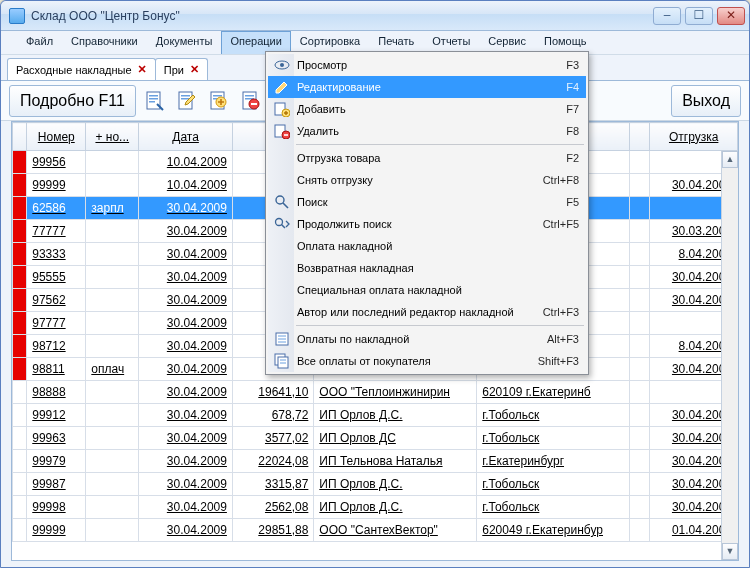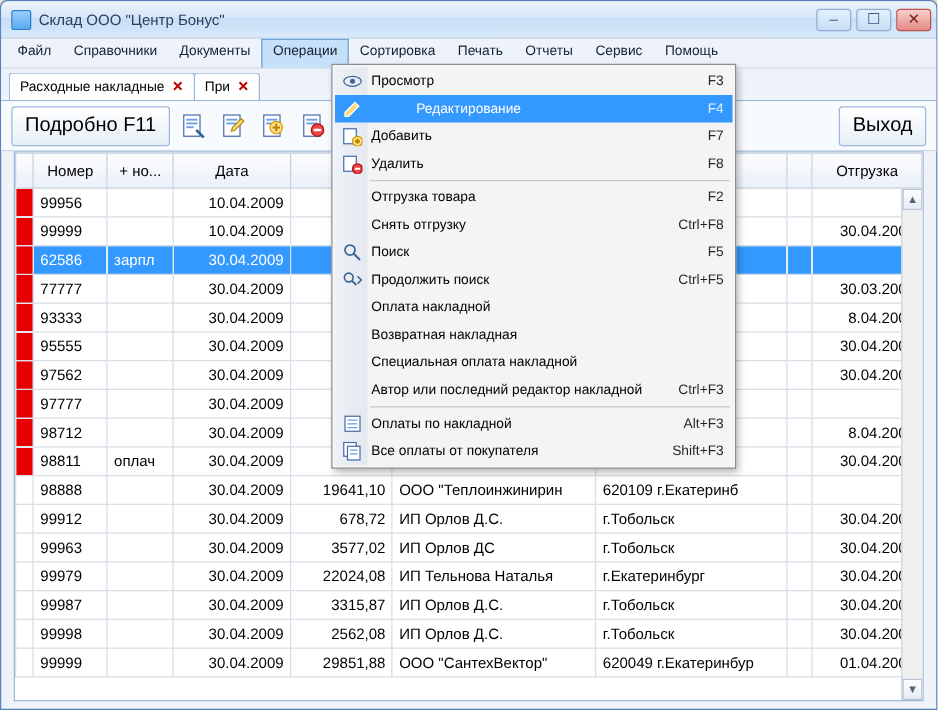--- a/index.html
+++ b/index.html
@@ -6,52 +6,52 @@
 body { font-family: Tahoma, Arial, sans-serif; font-size: 11px; background: #ece9d8; width: 750px; height: 568px; overflow: hidden; }
 
 .window { width: 750px; height: 568px; background: #eef3fa; border: 1px solid #5a7fbf; border-radius: 6px 6px 0 0; box-shadow: 0 0 0 1px rgba(0,0,0,.1); position: relative; }
 
 .titlebar { height: 30px; background: linear-gradient(#edf3fb, #d7e6f7 45%, #c6def6 46%, #d9e9fa); border-radius: 6px 6px 0 0; display: flex; align-items: center; padding: 0 4px 0 8px; border-bottom: 1px solid #9db9d9; }
 .title-icon { width: 16px; height: 16px; background: linear-gradient(#9cf, #58acee); border: 1px solid #2a7bc8; border-radius: 2px; margin-right: 6px; }
 .title-text { flex: 1; font-size: 12px; color: #2a3f5e; }
 .win-btn { width: 28px; height: 18px; margin-left: 4px; background: linear-gradient(#e3f0fc, #c6def6); border: 1px solid #8facd2; border-radius: 3px; font-size: 12px; text-align: center; line-height: 15px; cursor: pointer; color: #3b5c83; }
 .win-btn.close { background: linear-gradient(#f8d0cd, #e28a84); border-color: #c0504d; color: #7a1d18; }
 
-.menubar { height: 24px; background: #eef3fb; display: flex; align-items: stretch; padding: 0 4px; border-bottom: 1px solid #d0dce8; position: relative; z-index: 5; }
+.menubar { height: 24px; background: #eef3fb; display: flex; align-items: stretch; padding: 0 16px; border-bottom: 1px solid #d0dce8; position: relative; z-index: 5; }
 .menuitem { padding: 4px 9px; cursor: pointer; color: #123; position: relative; }
 .menuitem.open { background: #c6e0fa; border: 1px solid #6ea1d6; border-bottom: none; padding: 3px 8px; }
 
 .tabbar { height: 26px; background: #eef3fb; display: flex; align-items: flex-end; padding: 2px 6px 0; border-bottom: 1px solid #9db9d9; }
 .tab { display: flex; align-items: center; padding: 4px 8px; background: #fff; border: 1px solid #9db9d9; border-bottom: none; margin-right: -1px; border-radius: 3px 3px 0 0; cursor: pointer; }
 .tab .x { margin-left: 6px; color: #b00; font-weight: bold; cursor: pointer; }
 
 .toolbar { height: 40px; background: #f8fbfe; border-bottom: 1px solid #cbd7e4; display: flex; align-items: center; padding: 4px 8px; gap: 6px; }
 .btn { background: linear-gradient(#fff, #e7eff8); border: 1px solid #9db9d9; border-radius: 3px; padding: 6px 10px; cursor: pointer; font-size: 16px; }
 .ticon { width: 26px; height: 26px; border-radius: 3px; display: flex; align-items: center; justify-content: center; cursor: pointer; }
 .ticon svg { width: 18px; height: 20px; }
 .spacer { flex: 1; }
 
 .grid-wrap { background: #fff; margin: 0 10px 10px; border: 1px solid #9db9d9; height: 440px; overflow: hidden; position: relative; }
-table { border-collapse: collapse; width: 100%; font-size: 12px; table-layout: fixed; }
+table { border-collapse: collapse; width: 100%; font-size: 12px; table-layout: fixed; text-decoration: underline; }
 th { background: linear-gradient(#fdfdfe, #eaf0f8); border: 1px solid #c5d1e0; height: 28px; font-weight: normal; text-align: center; padding: 0 2px; overflow: hidden; white-space: nowrap; }
 td { border: 1px solid #d7dee8; height: 23px; padding: 0 5px; overflow: hidden; white-space: nowrap; }
 .flag { width: 14px; min-width: 14px; max-width: 14px; padding: 0; }
 .flag.red { background: #e60000; }
 .num { text-align: right; }
 .rowsel td { background: #3399ff; color: #fff; }
 
 .vscroll { position: absolute; right: 0; top: 29px; bottom: 0; width: 17px; background: #f0f0f0; border-left: 1px solid #c5d1e0; }
 .vscroll .arrow { height: 17px; background: linear-gradient(#fdfdfe, #e6ecf4); border: 1px solid #b8c6d8; text-align: center; font-size: 9px; line-height: 15px; cursor: pointer; color: #4a6; }
 .vscroll .arrow.up::before { content: "▲"; color: #567; }
 .vscroll .arrow.dn::before { content: "▼"; color: #567; }
 
 
 .dropdown { position: absolute; top: 50px; left: 264px; width: 324px; background: #f4f4f4; border: 1px solid #8a8f97; box-shadow: 2px 3px 6px rgba(0,0,0,.3); z-index: 20; padding: 2px; }
 .dd-item { display: flex; align-items: center; height: 22px; padding: 0 6px 0 2px; cursor: pointer; border: 1px solid transparent; }
-.dd-item.sel { background: #3399ff; color: #fff; gap: 36px; }
+.dd-item.sel { background: #3399ff; color: #fff; }
 .dd-icon { width: 22px; height: 18px; display: flex; align-items: center; justify-content: center; margin-right: 4px; }
 .dd-icon svg { width: 16px; height: 16px; }
 .dd-label { flex: 1; }
 .dd-short { color: inherit; opacity: .85; margin-left: 10px; }
 .dd-sep { height: 1px; background: #c6c9cf; margin: 2px 2px 2px 28px; }
 .dd-gutter { position: absolute; left: 2px; top: 2px; bottom: 2px; width: 26px; background: linear-gradient(90deg, #eef1f6, #e4e8ef); z-index: -1; }
 </style>
 </head>
 <body>
 

